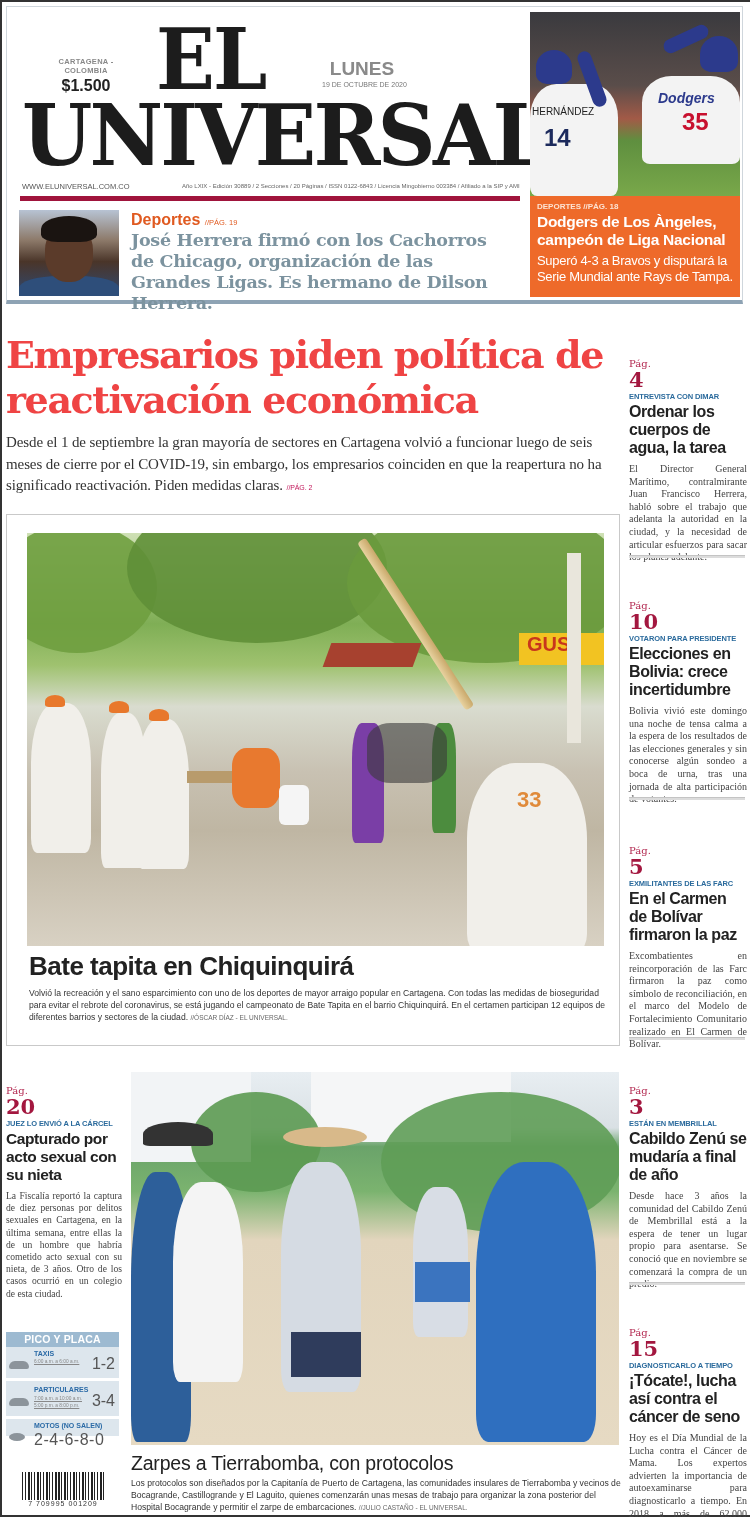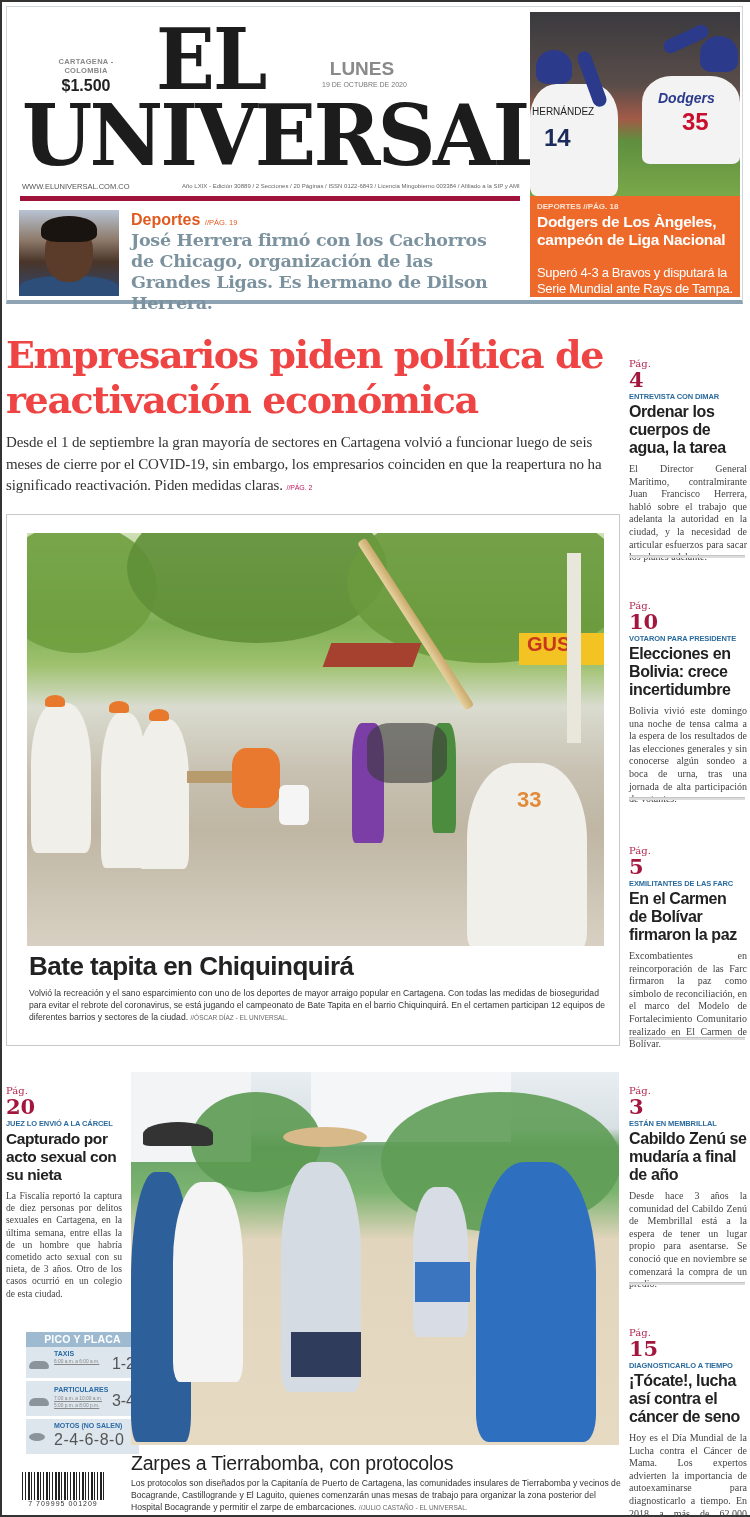--- a/index.html
+++ b/index.html
@@ -32,21 +32,21 @@
 
   .dodgers-box { position: absolute; left: 530px; top: 12px; width: 210px; height: 285px; }
   .dodgers-photo { position: absolute; left: 0; top: 0; width: 210px; height: 184px; overflow: hidden; background: linear-gradient(180deg, #3a3a3e 0%, #5a4d4a 40%, #a25a47 58%, #5f8f3f 70%, #79a84a 100%); }
   .player { position: absolute; background: #f3f3f3; border-radius: 30% 30% 8% 8%; }
   .player .num { position: absolute; font-weight: bold; font-size: 24px; }
   .helmet { position: absolute; background: #2c3a8c; border-radius: 50% 50% 30% 30%; }
   .arm { position: absolute; background: #2c3a8c; border-radius: 10px; }
   .dodgers-caption { position: absolute; left: 0; top: 184px; width: 210px; height: 101px; background: #ee6a2a; padding: 6px 7px; color: #fff; }
   .dodgers-section { font-size: 8px; font-weight: bold; color: #fde3d3; }
   .dodgers-headline { font-size: 15.5px; line-height: 18px; font-weight: bold; margin-top: 2px; letter-spacing: -0.3px; }
-  .dodgers-summary { font-size: 13px; line-height: 16px; margin-top: 16px; color: #fff; letter-spacing: -0.3px; }
+  .dodgers-summary { font-size: 13px; line-height: 16px; margin-top: 4px; color: #fff; letter-spacing: -0.3px; }
 
   
   .main-headline { position: absolute; left: 6px; top: 332px; width: 610px; font-family: "DejaVu Serif", serif; font-weight: bold; font-size: 38px; line-height: 45px; color: #ef4444; letter-spacing: -1.4px; }
   .main-deck { position: absolute; left: 6px; top: 432px; width: 610px; font-family: "Liberation Serif", serif; font-size: 15px; line-height: 21.5px; color: #333; letter-spacing: -0.1px; }
   .pg-ref { font-family: "Liberation Sans", sans-serif; font-size: 7px; color: #c2185b; }
 
   
   .photo-box { position: absolute; left: 6px; top: 514px; width: 614px; height: 532px; border: 1px solid #c9c9c9; }
   .bate-photo { position: absolute; left: 20px; top: 18px; width: 577px; height: 413px; overflow: hidden; background: linear-gradient(180deg, #cfe0b5 0%, #7fae55 22%, #9fc26f 32%, #d9dccf 42%, #c8c1b2 58%, #bfb6a3 72%, #d8d1c3 100%); }
   .tree { position: absolute; border-radius: 50%; background: #6f9f3f; opacity: 0.9; }
@@ -66,21 +66,21 @@
   .side-headline { font-size: 16px; line-height: 18px; font-weight: bold; color: #222; margin-top: 2px; letter-spacing: -0.4px; }
   .side-body { font-family: "Liberation Serif", serif; font-size: 10px; line-height: 12.6px; color: #444; margin-top: 6px; text-align: justify; }
   .side-sep { position: absolute; left: 629px; width: 116px; height: 3px; background: #dcdcdc; border-top: 1px solid #c4c4c4; }
 
   
   .left-story { position: absolute; left: 6px; top: 1055px; width: 116px; }
   .left-story .side-headline { font-size: 15.5px; line-height: 18px; }
   .left-story .side-body { font-size: 9.6px; line-height: 12.2px; }
 
   
-  .pico-box { position: absolute; left: 6px; top: 1332px; width: 113px; height: 122px; background: #dde6ed; margin-left: 20px; }
+  .pico-box { position: absolute; left: 6px; top: 1332px; width: 113px; height: 104px; background: #dde6ed; }
   .pico-title { background: #9dbad1; color: #fff; font-size: 10.5px; font-weight: bold; text-align: center; height: 15px; line-height: 15px; letter-spacing: 0.2px; }
   .pico-row { position: relative; height: 34px; border-bottom: 3px solid #fff; }
   .pico-row .veh-icon { position: absolute; left: 3px; top: 14px; width: 20px; height: 8px; background: #8c949b; border-radius: 8px 8px 3px 3px; }
   .pico-row .veh-icon.moto { width: 16px; height: 8px; border-radius: 50%; }
   .pico-row .cat { position: absolute; left: 28px; top: 3px; font-size: 7px; font-weight: bold; color: #2a6aa6; }
   .pico-row .hours { position: absolute; left: 28px; top: 12px; font-size: 4.8px; color: #888; line-height: 6px; text-decoration: underline; }
   .pico-row .digits { position: absolute; right: 4px; top: 8px; font-size: 16px; color: #555; }
   .pico-row .digits-wide { position: absolute; left: 28px; top: 12px; font-size: 16px; color: #555; letter-spacing: 0.5px; }
   .barcode { position: absolute; left: 22px; top: 1472px; width: 82px; height: 30px; background: repeating-linear-gradient(90deg, #222 0 1.5px, #fff 1.5px 3px, #222 3px 4px, #fff 4px 6px, #222 6px 8px, #fff 8px 9px); }
   .barcode-num { position: absolute; left: 20px; top: 1500px; width: 86px; background: #fff; font-size: 7px; text-align: center; letter-spacing: 1px; color: #333; }

